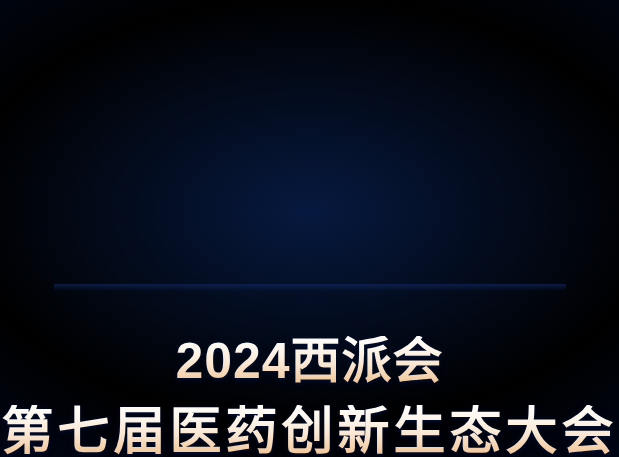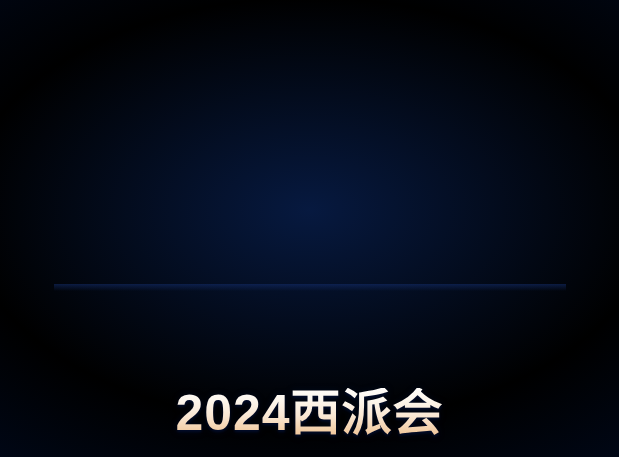--- a/index.html
+++ b/index.html
@@ -99,15 +99,16 @@
 <body>
 
 <div class="poster">
 
   <div class="shadow-band"></div>
 
   <div class="title-block">
 
     <span class="title-line line-main">2024西派会</span>
 
+    <span class="title-line line-sub">第七届医药创新生态大会</span>
 
   </div>
 </div>
 
 </body></html>

